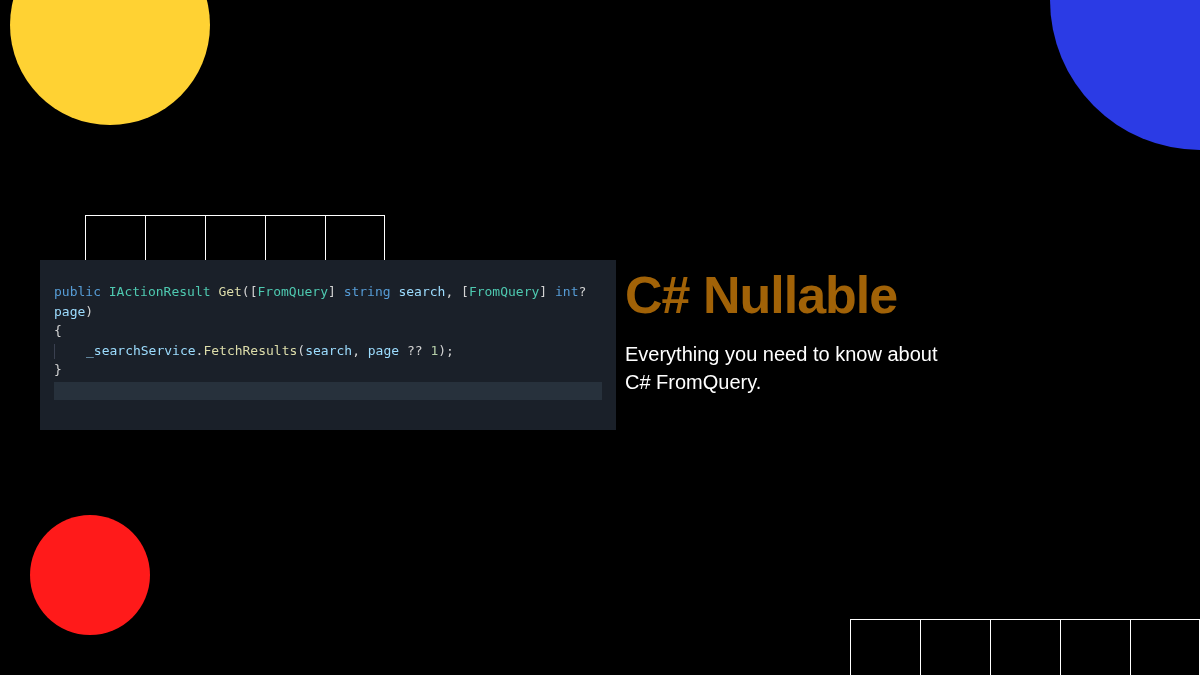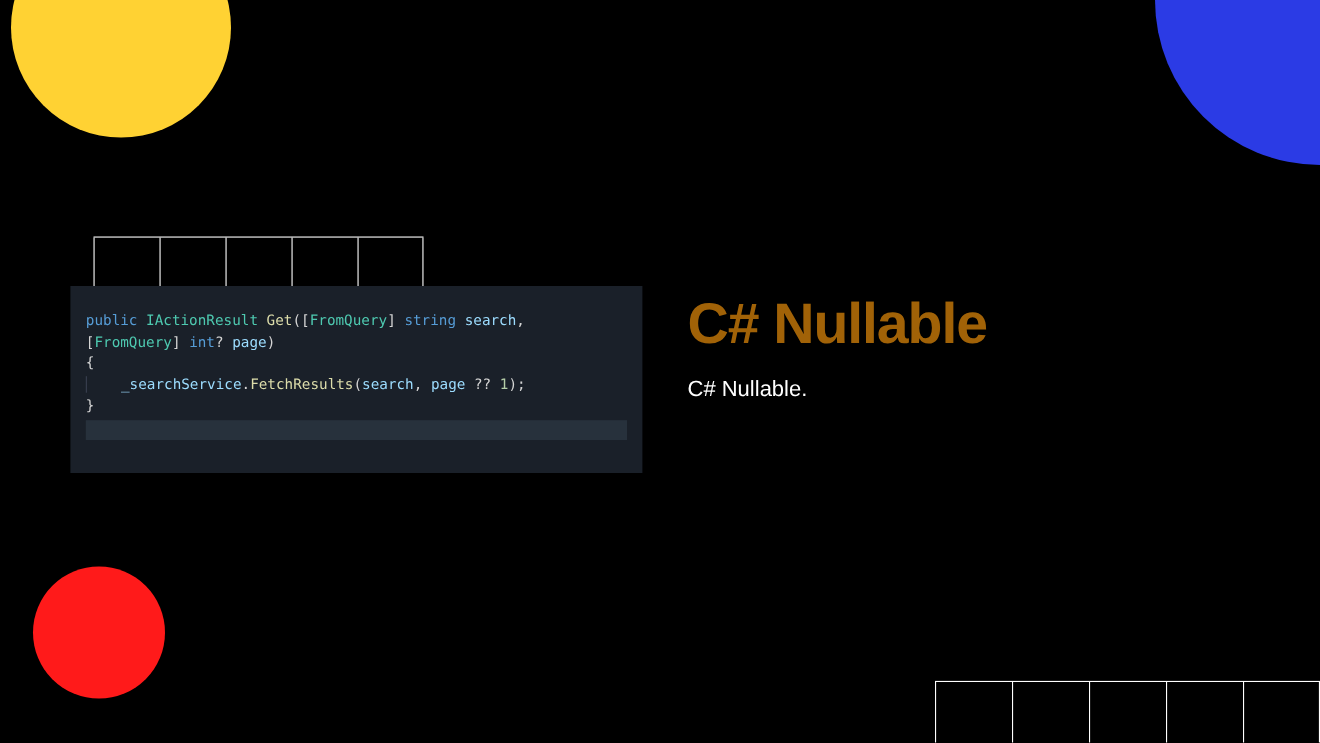--- a/index.html
+++ b/index.html
@@ -65,29 +65,28 @@
       height: 55px;
       border-left: 1px solid #ffffff;
     }
     .grid-bottom .cell:last-child {
       border-right: 1px solid #ffffff;
     }
     .code-block {
       position: absolute;
       top: 260px;
       left: 40px;
-      width: 520px;
+      width: 576px;
       height: 170px;
       background: #1a2029;
       padding: 22px 14px;
       font-family: 'Consolas', 'Monaco', monospace;
       font-size: 13px;
       line-height: 1.5;
       color: #d4d4d4;
-      margin-left: 24px;
     }
     .code-block .highlight-line {
       position: absolute;
       bottom: 30px;
       left: 14px;
       right: 14px;
       height: 18px;
       background: rgba(80, 100, 120, 0.25);
     }
     .kw-pub { color: #569cd6; }
@@ -145,14 +144,15 @@
 <div class="code-block">
   <div class="highlight-line"></div>
   <div><span class="kw-pub">public</span> <span class="kw-type">IActionResult</span> <span class="kw-method">Get</span><span class="kw-punct">(</span><span class="kw-punct">[</span><span class="kw-attr">FromQuery</span><span class="kw-punct">]</span> <span class="kw-str">string</span> <span class="kw-var">search</span><span class="kw-punct">,</span> <span class="kw-punct">[</span><span class="kw-attr">FromQuery</span><span class="kw-punct">]</span> <span class="kw-int">int</span><span class="kw-punct">?</span> <span class="kw-var">page</span><span class="kw-punct">)</span></div>
   <div><span class="kw-punct">{</span></div>
   <div><span class="indent"></span><span class="kw-var">_searchService</span><span class="kw-punct">.</span><span class="kw-method">FetchResults</span><span class="kw-punct">(</span><span class="kw-var">search</span><span class="kw-punct">,</span> <span class="kw-var">page</span> <span class="kw-punct">??</span> <span class="kw-num">1</span><span class="kw-punct">)</span><span class="kw-punct">;</span></div>
   <div><span class="kw-punct">}</span></div>
 </div>
 
 <div class="heading">C# Nullable</div>
 <div class="subheading">
-  <div>C# Nullable.</div>
+  <div>Everything you need to know about</div>
+  <div>C# FromQuery.</div>
 </div>
 
 </body></html>

